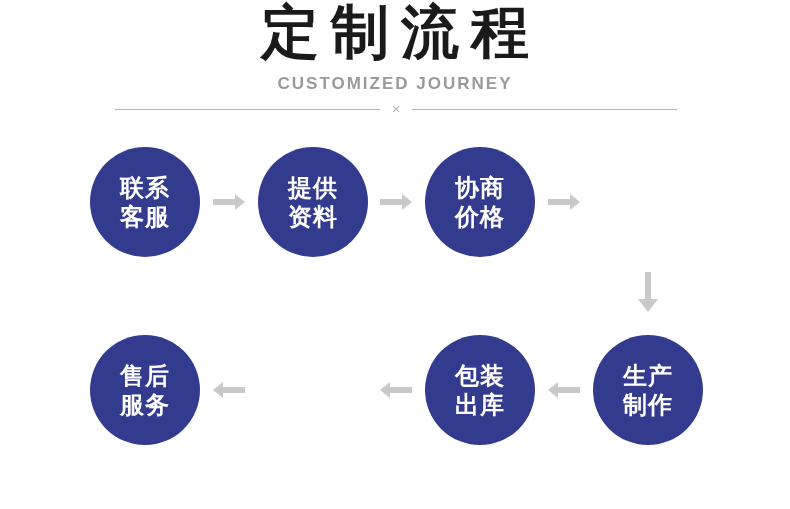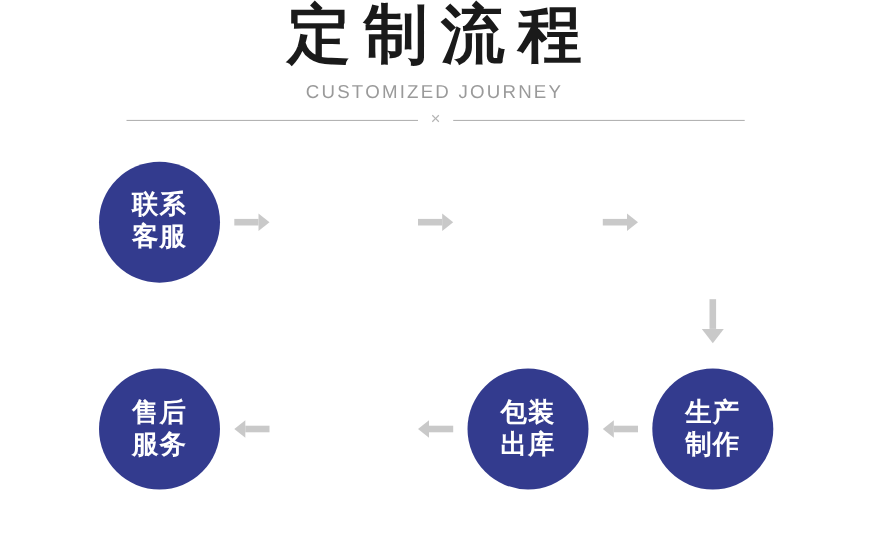--- a/index.html
+++ b/index.html
@@ -22,21 +22,21 @@
     text-indent: 12px;
     color: var(--title-text, #1a1a1a);
     line-height: 72px;
     white-space: nowrap;
   }
   .subtitle {
     position: absolute;
     top: 74px; left: 0; right: 0;
     text-align: center;
     font-size: 17px;
-    font-weight: 400;
+    font-weight: 700;
     letter-spacing: 2px;
     color: var(--subtitle-text, #9a9a9a);
     white-space: nowrap;
   }
   .divider {
     position: absolute;
     top: 101px; left: 115px;
     width: 562px; height: 16px;
     display: flex;
     align-items: center;
@@ -61,21 +61,21 @@
     display: flex;
     flex-direction: column;
     align-items: center;
     justify-content: center;
     text-align: center;
     font-size: 24px;
     font-weight: bold;
     line-height: 29px;
     letter-spacing: 1px;
   }
-  .row1 { top: 147px; font-family: Liberation Serif, serif; }
+  .row1 { top: 147px; }
   .row2 { top: 335px; }
   .col1 { left: 90px; }
   .col2 { left: 258px; }
   .col3 { left: 425px; }
   .col4 { left: 593px; }
 
   .arrow-h { position: absolute; width: 32px; height: 16px; }
   .arrow-h .stem { position: absolute; top: 5px; width: 22px; height: 6px; background: var(--arrow, #c9c9c9); }
   .arrow-h .head { position: absolute; top: 0; width: 0; height: 0; }
   .arrow-right .stem { left: 0; }
@@ -108,23 +108,31 @@
   </div>
 
   <div class="circle row1 col1">
     <span>联系</span>
     <span>客服</span>
   </div>
   <div class="arrow-h arrow-right ar1 ax1">
     <span class="stem"></span>
       <span class="head"></span>
   </div>
+  <div class="circle row1 col2">
+    <span>提供</span>
+    <span>资料</span>
+  </div>
   <div class="arrow-h arrow-right ar1 ax2">
     <span class="stem"></span>
       <span class="head"></span>
+  </div>
+  <div class="circle row1 col3">
+    <span>协商</span>
+    <span>价格</span>
   </div>
   <div class="arrow-h arrow-right ar1 ax3">
     <span class="stem"></span>
       <span class="head"></span>
   </div>
 
   <div class="arrow-down">
     <span class="stem"></span>
       <span class="head"></span>
   </div>

